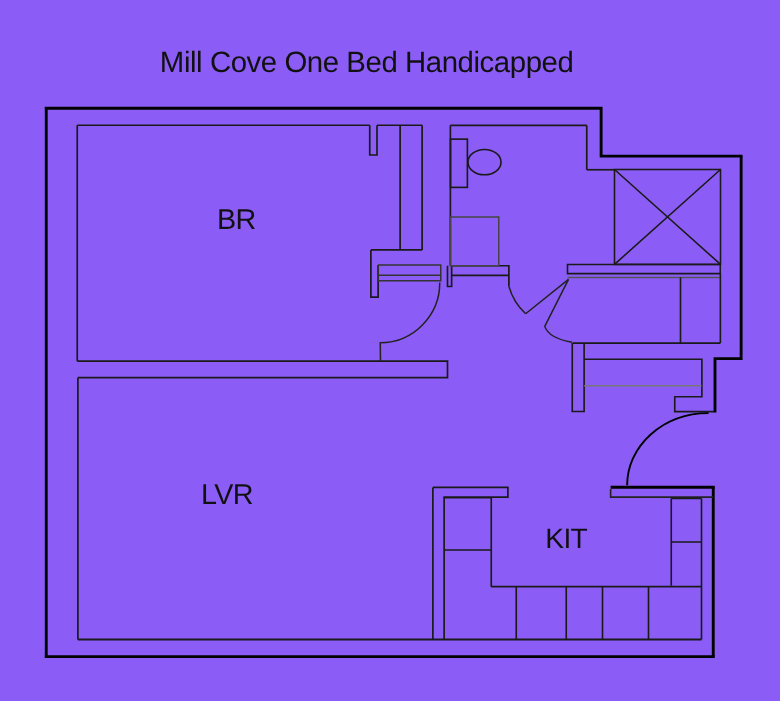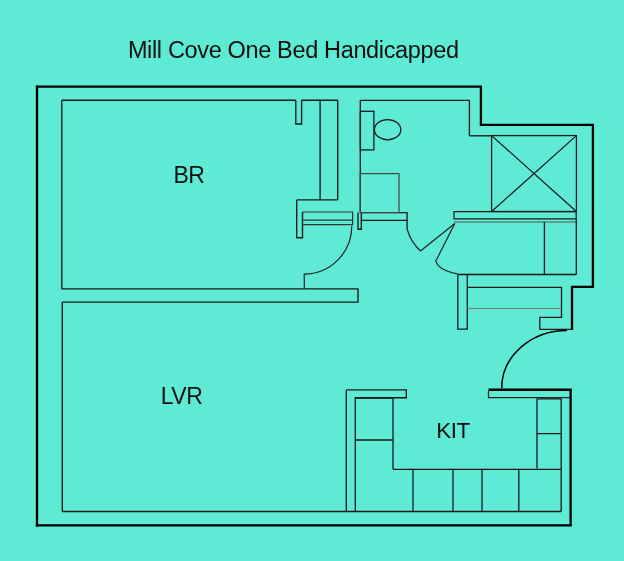--- a/index.html
+++ b/index.html
@@ -1,16 +1,16 @@
 <!DOCTYPE html>
 <html><head>
 <meta charset="utf-8">
 <style>
 html,body{margin:0;padding:0;background:#ffffff;}
-.wrap{width:624px;height:561px;position:relative;background:#5eead4;overflow:hidden;}
+.wrap{width:624px;height:561px;position:relative;background:#8b5cf6;overflow:hidden;}
 svg{position:absolute;left:0;top:0;}
 text{font-family:"Liberation Sans",sans-serif;fill:#111;}
 </style>
 </head>
 <body>
 <div class="wrap">
 <svg width="624" height="561" viewBox="0 0 624 561">
 
 <text x="293.3" y="57.8" font-size="23.5" text-anchor="middle" letter-spacing="-0.35">Mill Cove One Bed Handicapped</text>
 

